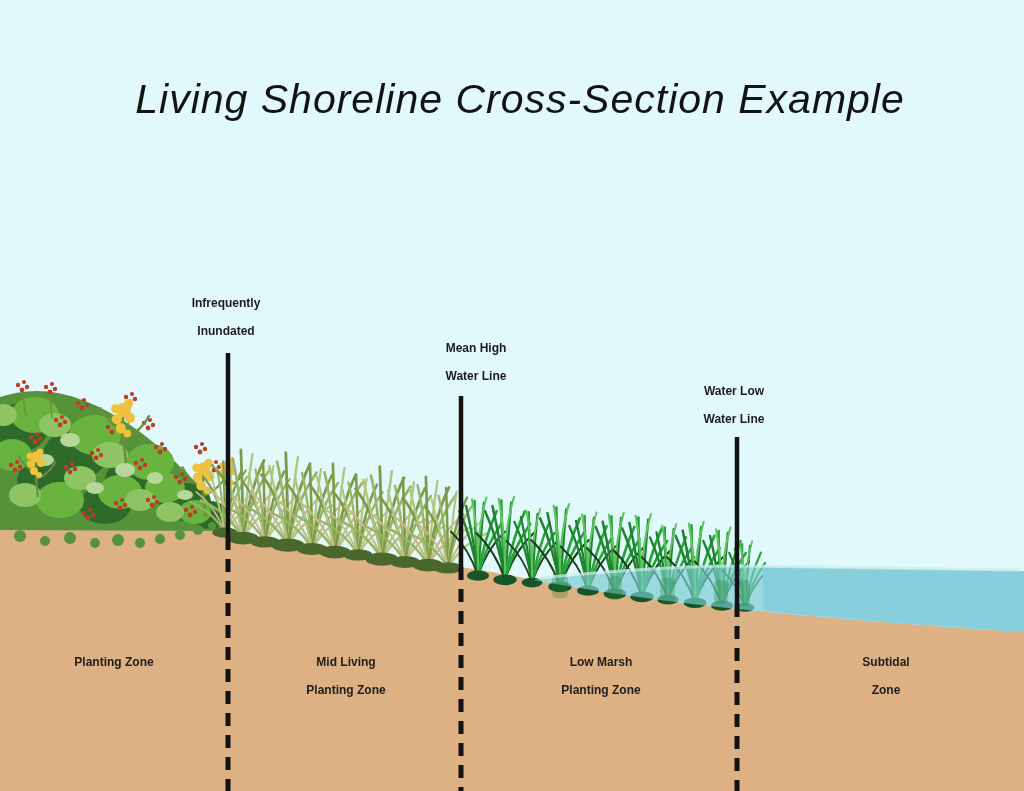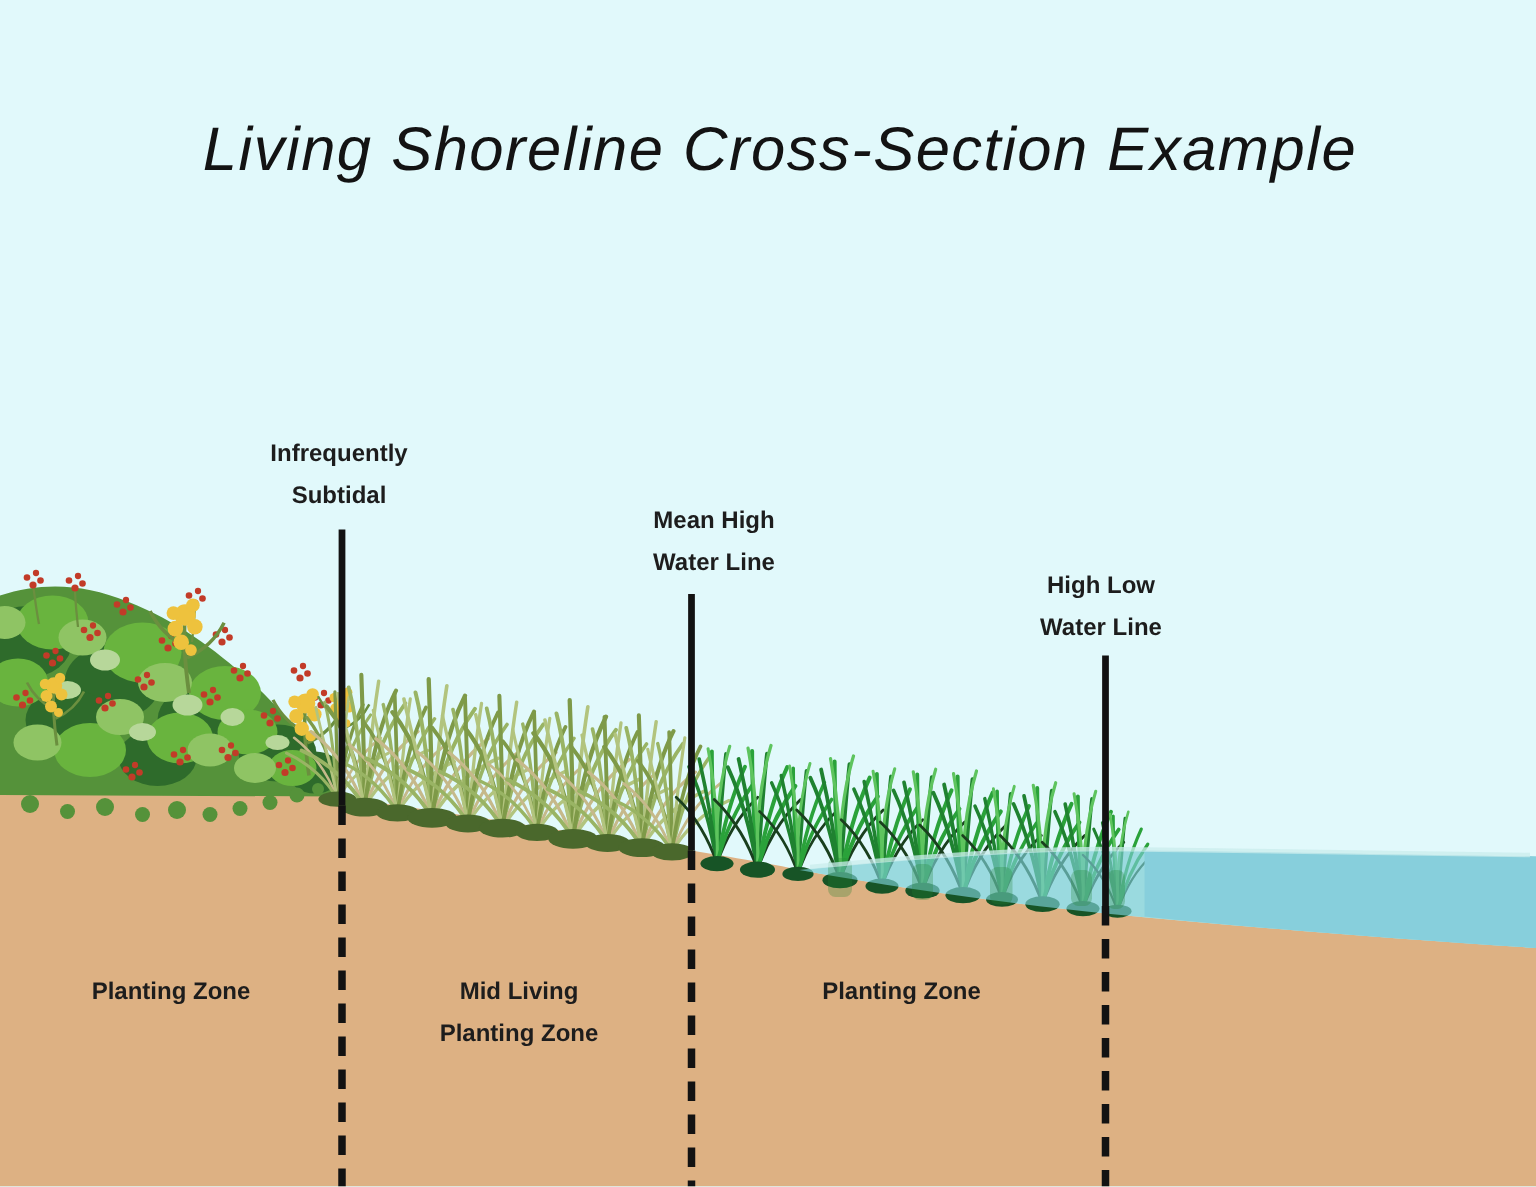--- a/index.html
+++ b/index.html
@@ -45,21 +45,21 @@
   
   .title{
     position:absolute;left:520px;top:76px;transform:translateX(-50%);
     margin:0;white-space:nowrap;
     font-family:"Liberation Sans",sans-serif;
     font-style:italic;font-weight:400;font-size:41px;letter-spacing:1px;
     color:#131313;
   }
   .marker-label,.zone-label{
     position:absolute;transform:translateX(-50%);
-    text-align:center;font-size:16px;font-weight:600;line-height:28px;
+    text-align:center;font-size:12px;font-weight:600;line-height:28px;
     color:var(--text,#1d1d1d);white-space:nowrap;
   }
 </style>
 </head>
 <body>
 
 <div class="scene">
 
   <svg width="1024" height="791" viewBox="0 0 1024 791">
 
@@ -246,35 +246,40 @@
 
     <line class="dashed-line" x1="228" y1="537" x2="228" y2="791"></line>
     <line class="dashed-line" x1="461" y1="567" x2="461" y2="791"></line>
     <line class="dashed-line" x1="737" y1="604" x2="737" y2="791"></line>
   </svg>
 
   <h1 class="title">Living Shoreline Cross-Section Example</h1>
 
   <div class="marker-label" style="left:226px;top:289px">
     <div>Infrequently</div>
-    <div>Subtidal</div>
+    <div>Inundated</div>
   </div>
   <div class="marker-label" style="left:476px;top:334px">
     <div>Mean High</div>
     <div>Water Line</div>
   </div>
   <div class="marker-label" style="left:734px;top:377px">
-    <div>High Low</div>
+    <div>Water Low</div>
     <div>Water Line</div>
   </div>
 
   <div class="zone-label" style="left:114px;top:648px">
     <div>Planting Zone</div>
   </div>
   <div class="zone-label" style="left:346px;top:648px">
     <div>Mid Living</div>
     <div>Planting Zone</div>
   </div>
   <div class="zone-label" style="left:601px;top:648px">
+    <div>Low Marsh</div>
     <div>Planting Zone</div>
   </div>
+  <div class="zone-label" style="left:886px;top:648px">
+    <div>Subtidal</div>
+    <div>Zone</div>
+  </div>
 
 </div>
 
 </body></html>

